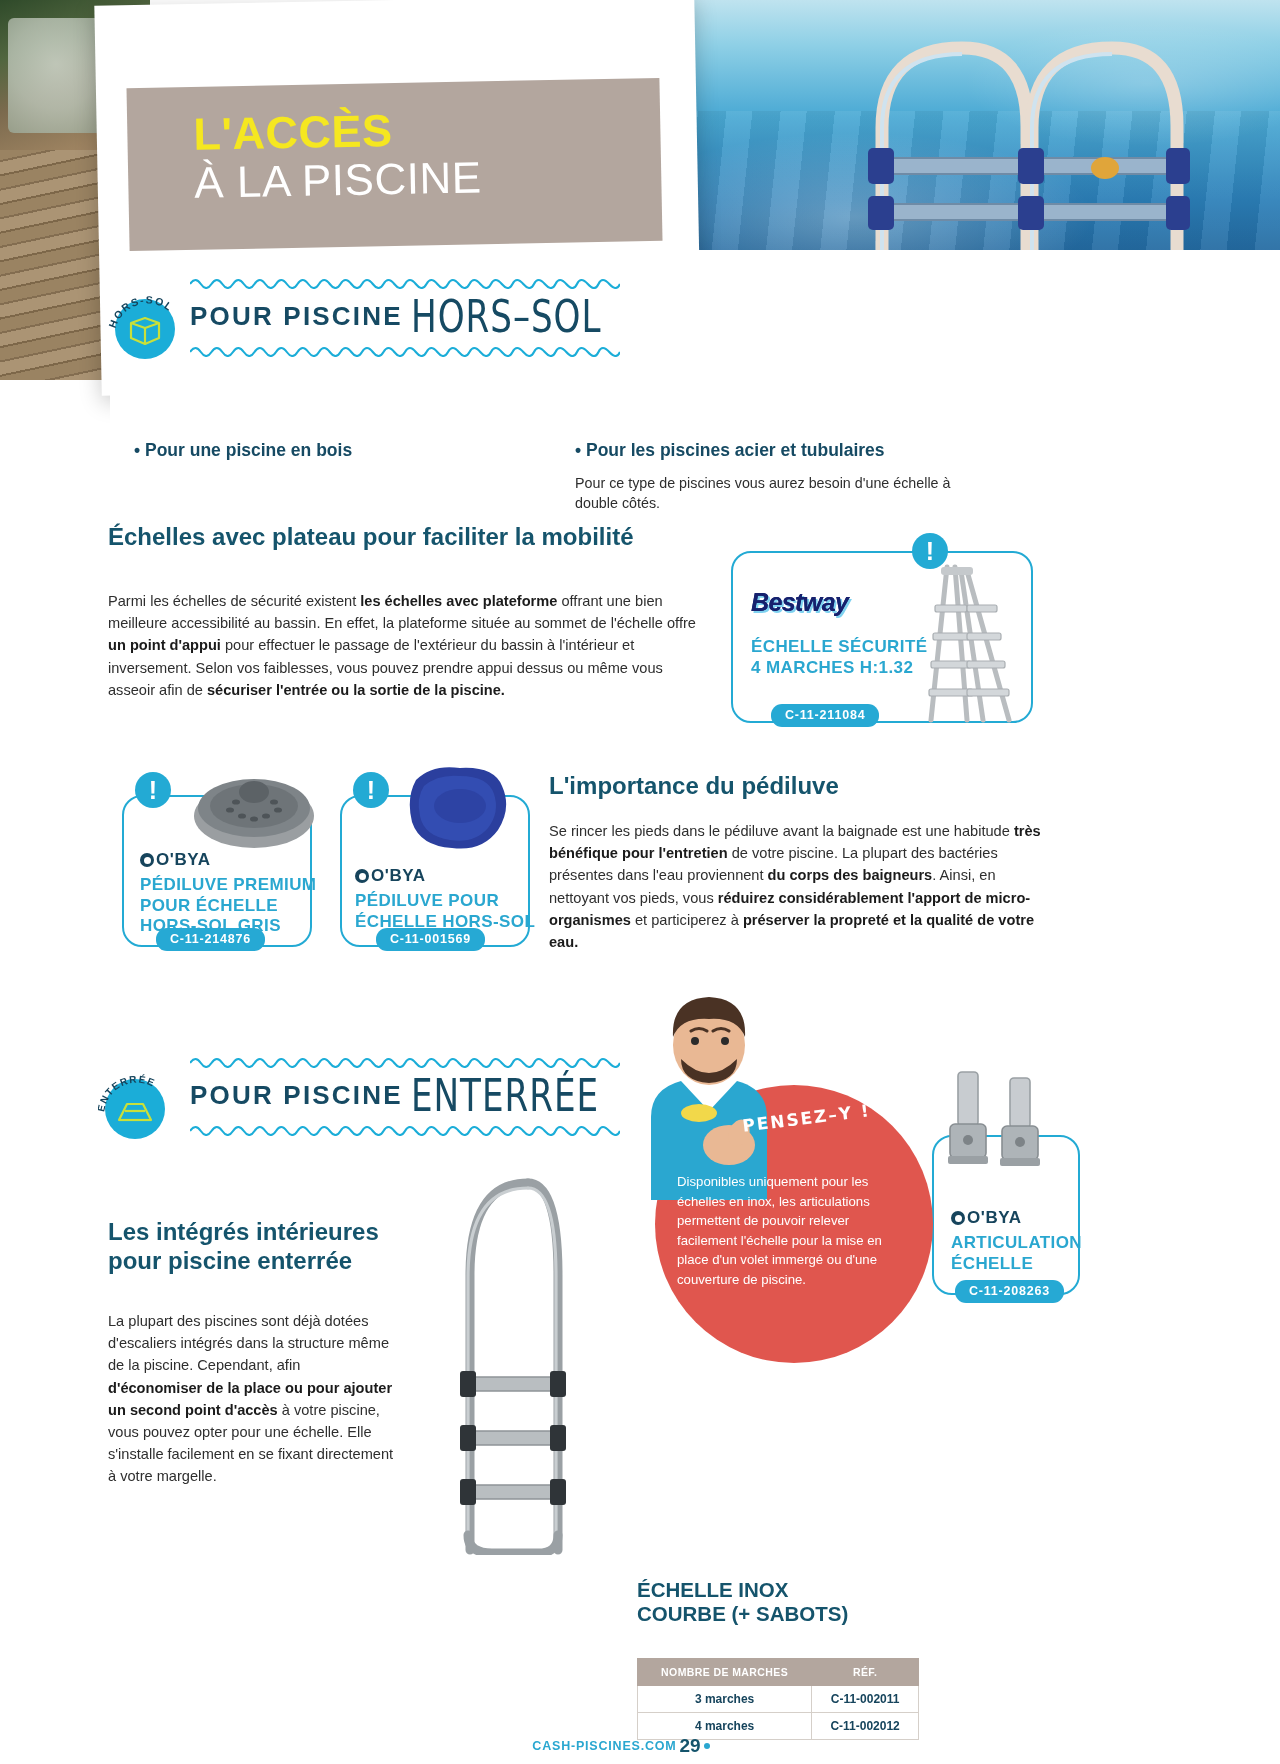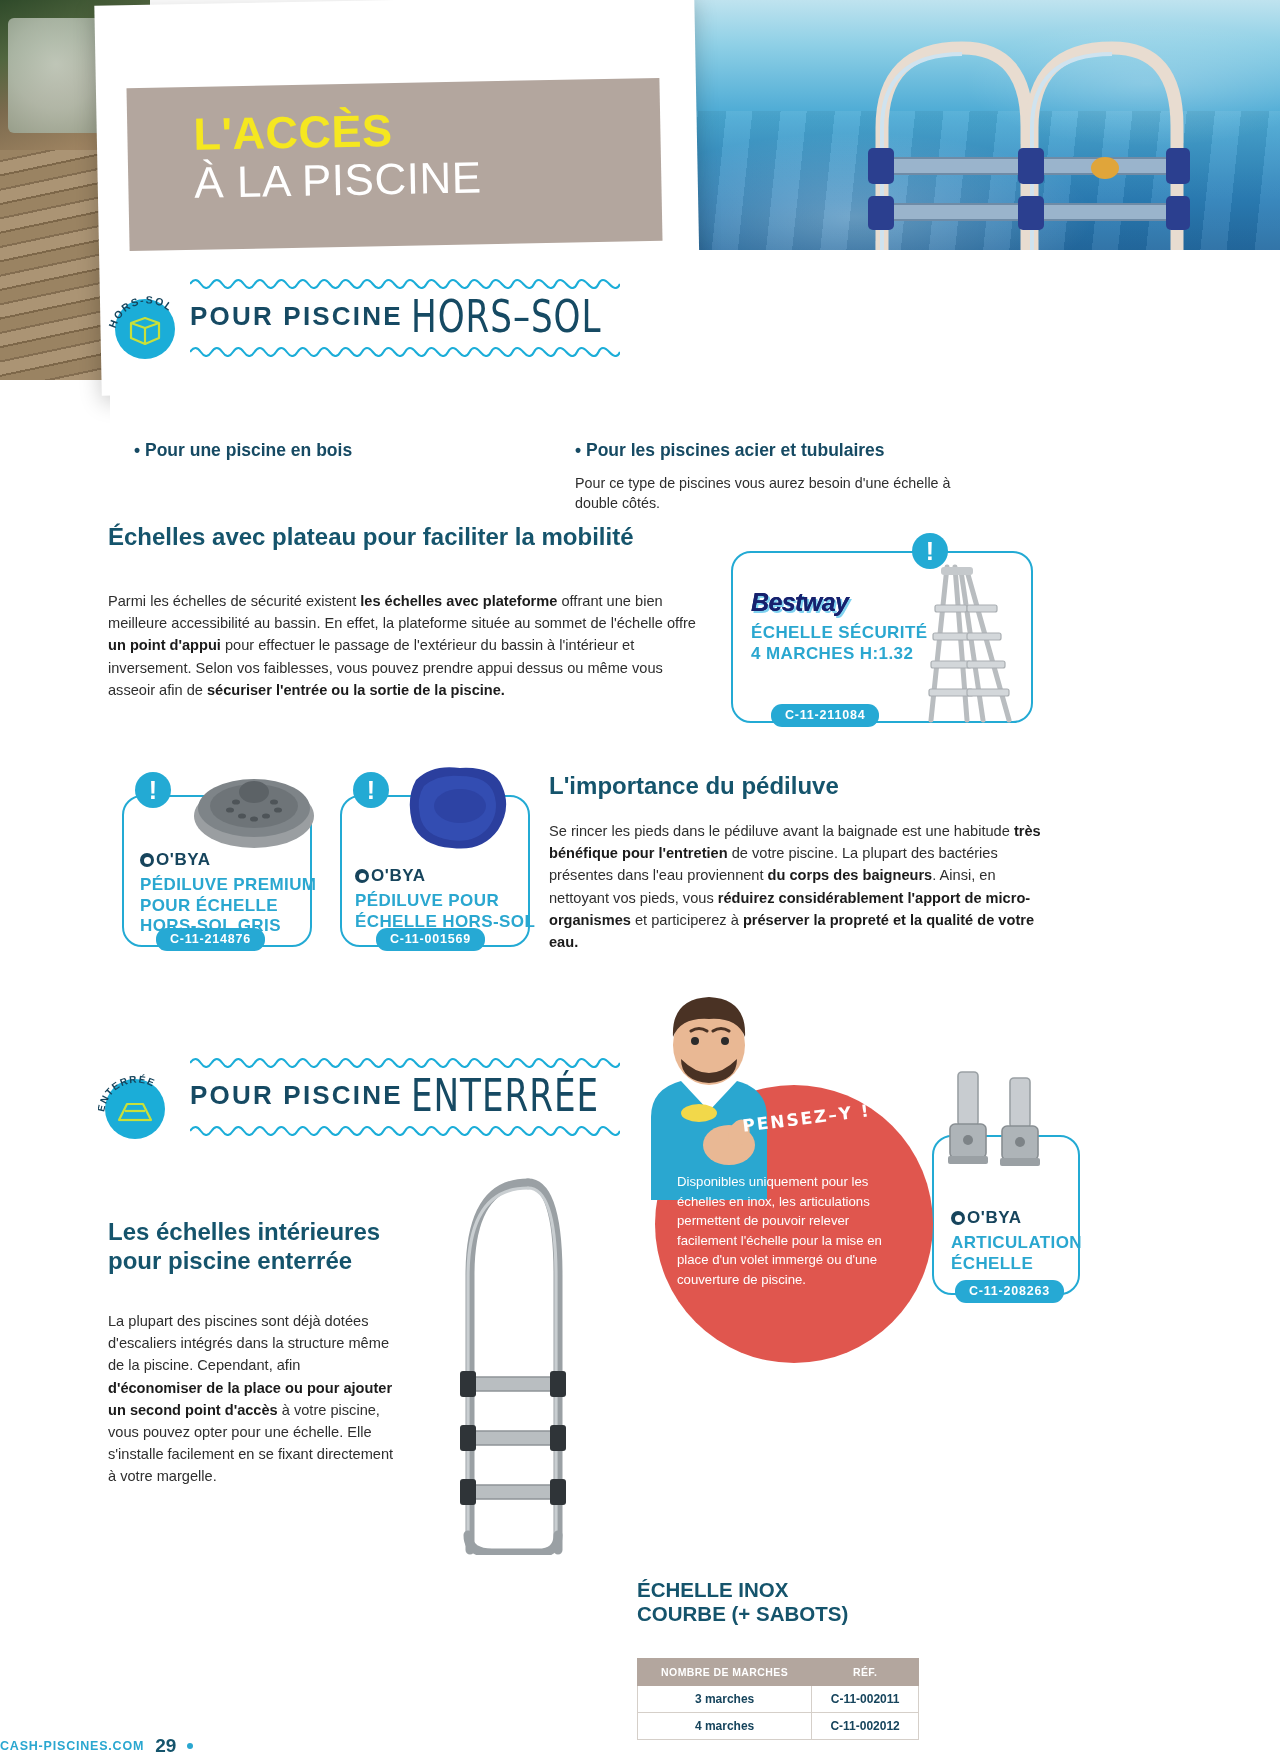--- a/index.html
+++ b/index.html
@@ -347,22 +347,22 @@
 
   
   .footer {
     position: absolute;
     right: 0; bottom: 0;
     left: 0;
     height: 36px;
     z-index: 10;
     display: flex;
     align-items: center;
-    justify-content: flex-start;
-    gap: 11px;
+    justify-content: center;
+    gap: 3px;
     padding-right: 38px;
   }
   .footer-site {
     font-size: 12.5px;
     font-weight: 700;
     color: #2aa7d0;
     letter-spacing: .8px;
   }
   .footer-page {
     font-size: 19px;
@@ -463,21 +463,21 @@
 
 <div class="h2" style="left:108px; top:523px; width:620px;">Échelles avec plateau pour faciliter la mobilité</div>
 
 <div class="body-text" style="left:108px; top:590px; width:590px;"><span>Parmi les échelles de sécurité existent </span><b>les échelles avec plateforme</b><span> offrant une bien meilleure accessibilité au bassin. En effet, la plateforme située au sommet de l'échelle offre </span><b>un point d'appui</b><span> pour effectuer le passage de l'extérieur du bassin à l'intérieur et inversement. Selon vos faiblesses, vous pouvez prendre appui dessus ou même vous asseoir afin de </span><b>sécuriser l'entrée ou la sortie de la piscine.</b></div>
 
 <div class="pcard" style="left:731px; top:551px; width:302px; height:172px;">
 </div>
 <div class="excl-badge" style="left:912px; top:533px;">!</div>
 <div style="position:absolute; left:751px; top:588px; z-index:8;">
   <div class="bestway-logo">Bestway</div>
-  <div class="prod-name" style="color:#2aa7d0; margin-top:6px;">
+  <div class="prod-name" style="color:#2aa7d0; margin-top:20px;">
     <div>ÉCHELLE SÉCURITÉ</div>
     <div>4 MARCHES H:1.32</div>
   </div>
 </div>
 <div class="ref-pill" style="left:771px; top:704px;">C-11-211084</div>
 <svg style="position:absolute; left:905px; top:545px; z-index:8;" width="130" height="185" viewBox="0 0 130 185">
   <g stroke="#b9bdc0" stroke-width="5" fill="none" stroke-linecap="round">
     <path d="M26 175 L42 22"></path>
       <path d="M62 175 L50 22"></path>
     <path d="M104 175 L62 26"></path>
@@ -572,21 +572,21 @@
   <div class="sec-title-row">
     <span class="sec-title-bold">POUR PISCINE</span>
     <span class="sec-title-hand">ENTERRÉE</span>
   </div>
   <svg class="wave" viewBox="0 0 430 13" preserveAspectRatio="none">
     <path d="M0 8 Q5.4 0 10.8 8 T21.5 8 T32.3 8 T43 8 T53.8 8 T64.5 8 T75.3 8 T86 8 T96.8 8 T107.5 8 T118.3 8 T129 8 T139.8 8 T150.5 8 T161.3 8 T172 8 T182.8 8 T193.5 8 T204.3 8 T215 8 T225.8 8 T236.5 8 T247.3 8 T258 8 T268.8 8 T279.5 8 T290.3 8 T301 8 T311.8 8 T322.5 8 T333.3 8 T344 8 T354.8 8 T365.5 8 T376.3 8 T387 8 T397.8 8 T408.5 8 T419.3 8 T430 8" fill="none" stroke="#1badd8" stroke-width="2.1"></path>
   </svg>
 </div>
 
 <div class="h2" style="left:108px; top:1218px; width:330px; line-height:1.2;">
-  <div>Les échelles intérieures</div>
+  <div>Les intégrés intérieures</div>
   <div>pour piscine enterrée</div>
 </div>
 <div class="body-text" style="left:108px; top:1310px; width:290px;"><span>La plupart des piscines sont déjà dotées d'escaliers intégrés dans la structure même de la piscine. Cependant, afin </span><b>d'économiser de la place ou pour ajouter un second point d'accès</b><span> à votre piscine, vous pouvez opter pour une échelle. Elle s'installe facilement en se fixant directement à votre margelle.</span></div>
 
 <svg class="inox-ladder" width="200" height="400" viewBox="0 0 200 400">
   <g stroke="#9aa0a4" stroke-width="9" fill="none" stroke-linecap="round">
     <path d="M38 395 L38 120 Q38 28 96 28"></path>
     <path d="M126 395 L126 120 Q126 28 96 28"></path>
   </g>
   <g stroke="#c9ced1" stroke-width="3.2" fill="none" stroke-linecap="round">

